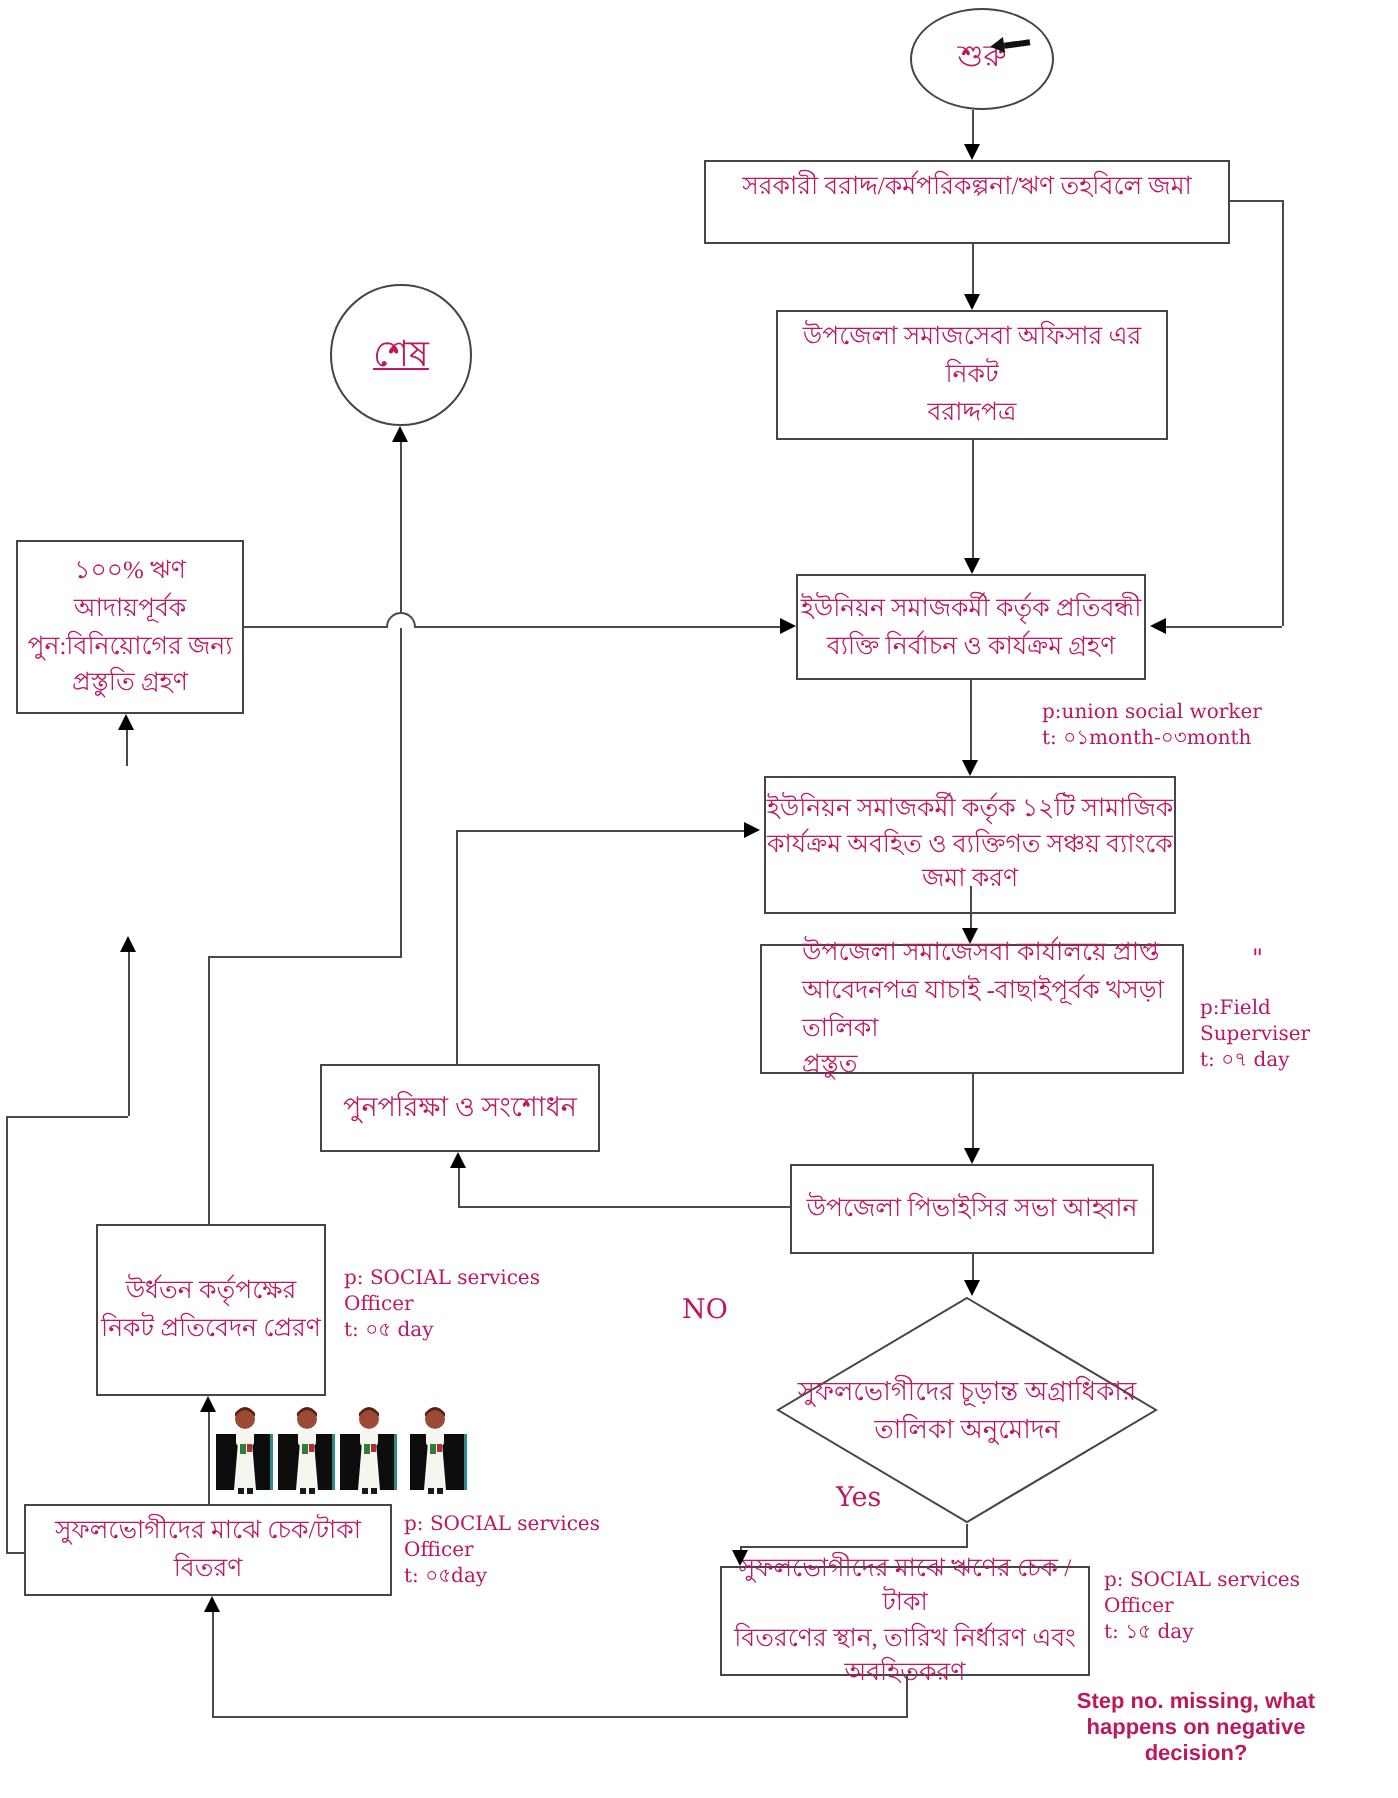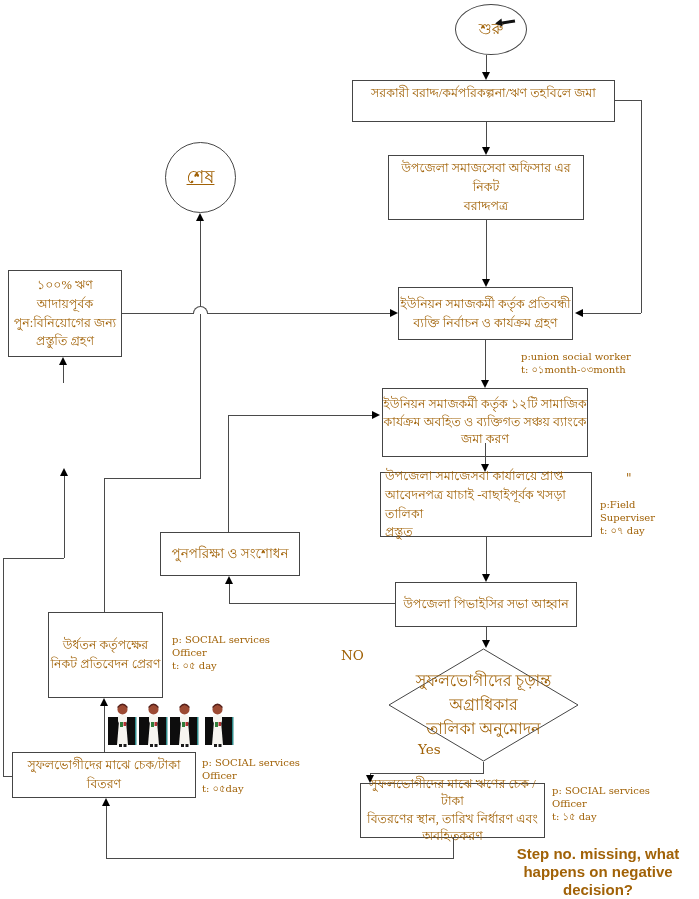--- a/index.html
+++ b/index.html
@@ -1,42 +1,42 @@
 <!DOCTYPE html>
 <html><head>
 <meta charset="utf-8">
 <style>
   html,body{margin:0;padding:0;background:#fff;}
   #canvas{position:relative;width:699px;height:899px;background:#ffffff;overflow:hidden;
-          font-family:"Liberation Serif",serif;color:#a16207;}
+          font-family:"Liberation Serif",serif;color:#be185d;}
   .node{position:absolute;background:#fff;border:1px solid #454545;
         display:flex;align-items:center;justify-content:center;
         text-align:center;font-size:12.5px;line-height:1.5;white-space:pre-line;box-sizing:border-box;}
-  .node.leftalign{justify-content:flex-end;text-align:left;padding-left:4px;}
+  .node.leftalign{justify-content:flex-end;text-align:left;padding-left:20px;}
   .circle{border-radius:50%;font-size:15px;}
   .hl,.vl{position:absolute;background:#4a4a4a;}
   .hl{height:1px;}
   .vl{width:1px;}
   .ah{position:absolute;width:0;height:0;border-style:solid;}
   .ah-down{border-left:4.5px solid transparent;border-right:4.5px solid transparent;border-top:8px solid #000;border-bottom:none;}
   .ah-up{border-left:4.5px solid transparent;border-right:4.5px solid transparent;border-bottom:8px solid #000;border-top:none;}
   .ah-left{border-top:4.5px solid transparent;border-bottom:4.5px solid transparent;border-right:8px solid #000;border-left:none;}
   .ah-right{border-top:4.5px solid transparent;border-bottom:4.5px solid transparent;border-left:8px solid #000;border-right:none;}
   .hop{position:absolute;width:15px;height:8px;background:#fff;border:1px solid #4a4a4a;border-bottom:none;
        border-radius:8px 8px 0 0;box-sizing:border-box;}
   .ann{position:absolute;font-family:"DejaVu Serif",serif;font-size:10px;line-height:1.3;
        white-space:pre-line;}
   .edgelabel{position:absolute;font-family:"DejaVu Serif",serif;font-size:13.5px;}
   .note{position:absolute;font-family:"Liberation Sans",sans-serif;font-weight:bold;
-        font-size:15px;line-height:1.2;text-align:center;white-space:pre-line;}
+        font-size:11px;line-height:1.2;text-align:center;white-space:pre-line;}
   .diamond{position:absolute;}
   .diamond svg{position:absolute;left:0;top:0;}
   .diamond .dtext{position:absolute;left:0;top:0;width:100%;height:100%;
         display:flex;align-items:center;justify-content:center;text-align:center;
-        font-size:16px;line-height:1.5;white-space:pre-line;}
+        font-size:13px;line-height:1.5;white-space:pre-line;}
   .stray{position:absolute;font-size:12px;font-family:"DejaVu Serif",serif;}
   .cursor-mark{position:absolute;display:flex;align-items:center;transform:rotate(-8deg);}
   .cursor-mark .tri{width:0;height:0;border-top:4px solid transparent;border-bottom:4px solid transparent;border-right:7px solid #111;}
   .cursor-mark .bar{width:13px;height:3px;background:#111;}
   .people{position:absolute;display:flex;gap:2px;}
   .people .p4{margin-left:4px;}
 </style>
 </head>
 <body>
 

